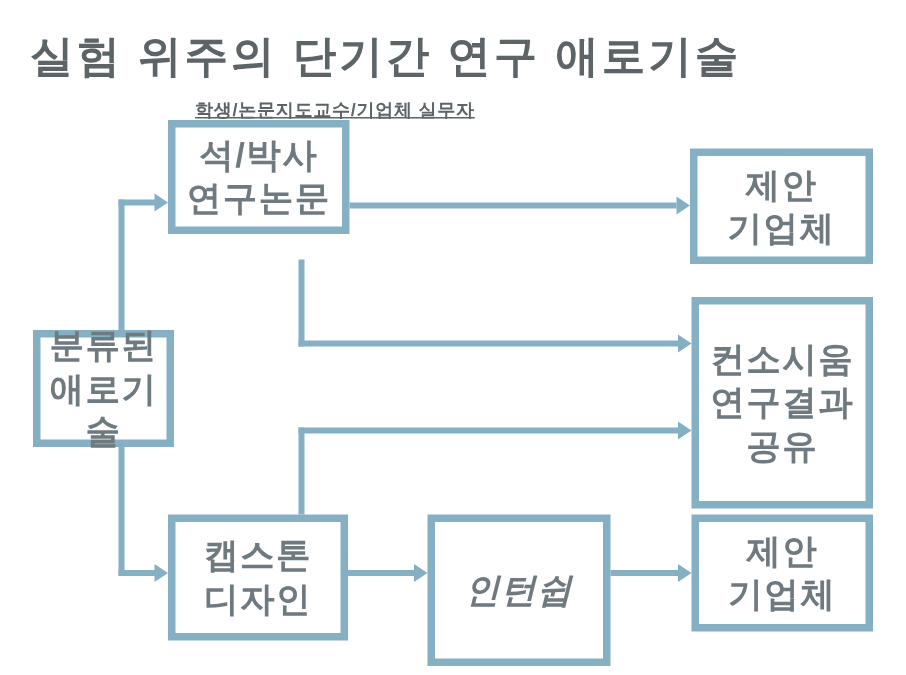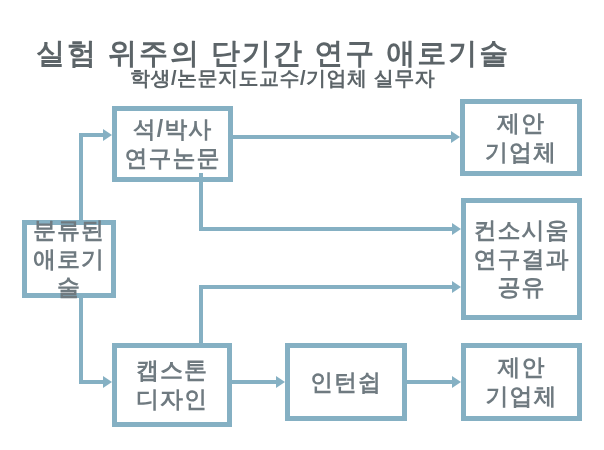--- a/index.html
+++ b/index.html
@@ -17,34 +17,35 @@
     position: relative;
     width: 604px;
     height: 450px;
     background: var(--background);
     overflow: hidden;
   }
   .title {
     position: absolute;
     left: 20px;
     top: 18px;
-    margin: 16px;
+    margin: 0;
     font-size: 29px;
     font-weight: bold;
     letter-spacing: 2px;
     color: var(--title-text);
     white-space: nowrap;
   }
   .caption {
     position: absolute;
-    font-size: 20px;
+    font-size: 12px;
     font-weight: bold;
     letter-spacing: 0.5px;
     color: var(--title-text);
     white-space: nowrap;
+    text-decoration: underline;
   }
   .caption.top { left: 130px; top: 65px; }
   .caption.bottom { left: 145px; top: 426px; }
   .box {
     position: absolute;
     box-sizing: border-box;
     border: 5px solid var(--line);
     background: var(--background);
     display: flex;
     align-items: center;
@@ -65,26 +66,26 @@
   }
   .arr {
     position: absolute;
     width: 0;
     height: 0;
     border-top: 6px solid transparent;
     border-bottom: 6px solid transparent;
     border-left: 9px solid var(--line);
   }
   
-  .box.thesis          { left: 112px; top:  106px; width: 121px; height: 76px; }
+  .box.thesis          { left: 112px; top:  80px; width: 121px; height: 76px; }
   .box.proposal-top    { left: 460px; top:  99px; width: 122px; height: 77px; }
   .box.classified      { left:  22px; top: 220px; width: 94px; height: 78px; }
-  .box.consortium      { left: 461px; top: 198px; width: 121px; height: 122px; }
+  .box.consortium      { left: 461px; top: 198px; width: 121px; height: 141px; }
   .box.capstone        { left: 112px; top: 343px; width: 120px; height: 84px; }
-  .box.internship      { left: 285px; top: 343px; width: 122px; height: 78px; }
+  .box.internship      { left: 285px; top: 343px; width: 122px; height: 101px; font-style: italic; }
   .box.proposal-bottom { left: 461px; top: 343px; width: 121px; height: 78px; }
 </style>
 </head>
 <body>
 
 <div class="stage">
 
   <h1 class="title">실험 위주의 단기간 연구 애로기술</h1>
 
   <div class="caption top">학생/논문지도교수/기업체 실무자</div>

